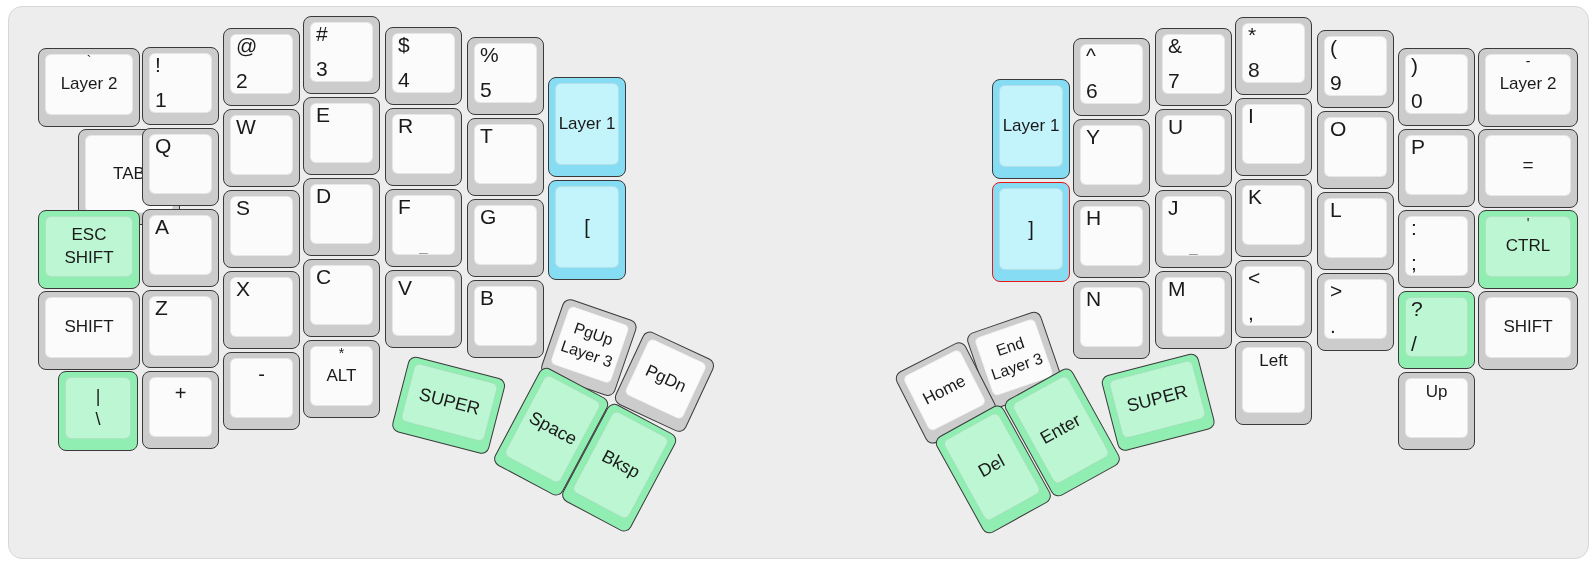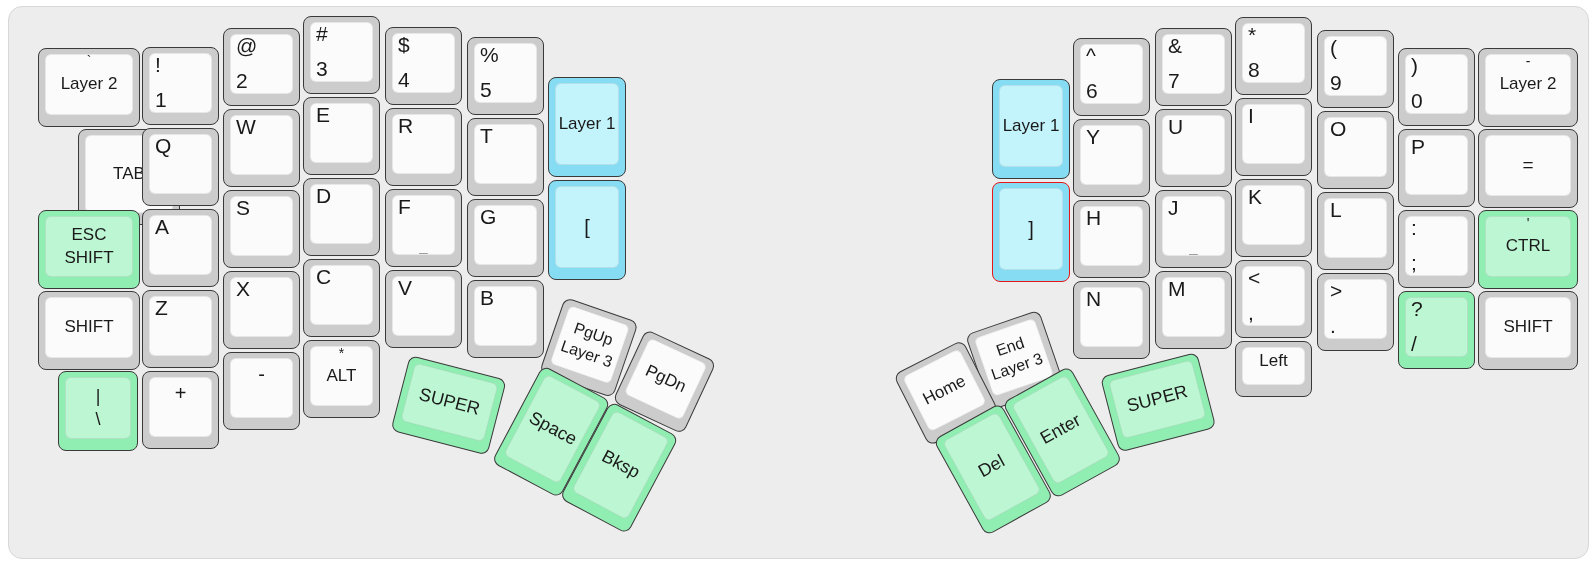--- a/index.html
+++ b/index.html
@@ -300,21 +300,21 @@
       <div class="cap">
         <div class="leg-tl">K</div>
       </div>
     </div>
     <div class="key white" style="left: 1235px; top: 260px; width: 77px; height: 78px;">
       <div class="cap">
         <div class="leg-tl">&lt;</div>
         <div class="leg-bl">,</div>
       </div>
     </div>
-    <div class="key white" style="left: 1235px; top: 341px; width: 77px; height: 56px;">
+    <div class="key white" style="left: 1235px; top: 341px; width: 77px; height: 84px;">
       <div class="cap">
         <div class="leg-tc">Left</div>
       </div>
     </div>
     <div class="key white" style="left: 1317px; top: 30px; width: 77px; height: 78px;">
       <div class="cap">
         <div class="leg-tl">(</div>
         <div class="leg-bl">9</div>
       </div>
     </div>
@@ -348,20 +348,25 @@
     <div class="key white" style="left: 1398px; top: 210px; width: 77px; height: 78px;">
       <div class="cap">
         <div class="leg-tl">:</div>
         <div class="leg-bl">;</div>
       </div>
     </div>
     <div class="key green" style="left: 1398px; top: 291px; width: 77px; height: 78px;">
       <div class="cap">
         <div class="leg-tl">?</div>
         <div class="leg-bl">/</div>
+      </div>
+    </div>
+    <div class="key white" style="left: 1398px; top: 372px; width: 77px; height: 78px;">
+      <div class="cap">
+        <div class="leg-tc">Up</div>
       </div>
     </div>
     <div class="key white" style="left: 1478px; top: 48px; width: 100px; height: 79px;">
       <div class="cap">
         <div class="leg-top">-</div>
         <div class="leg-center">Layer 2</div>
       </div>
     </div>
     <div class="key white" style="left: 1478px; top: 129px; width: 100px; height: 79px;">
       <div class="cap">

